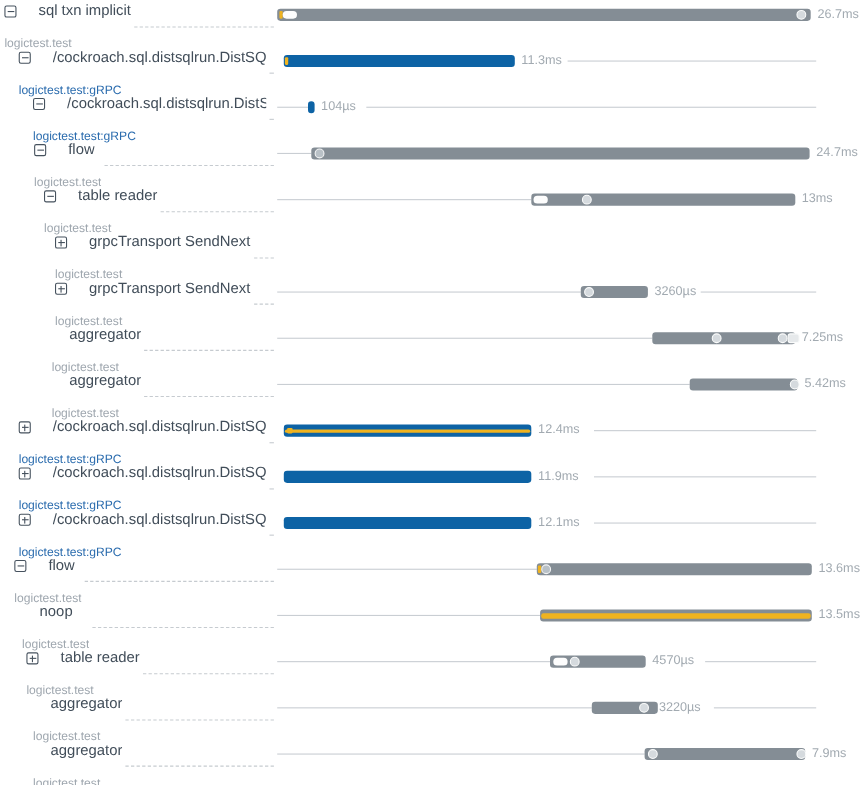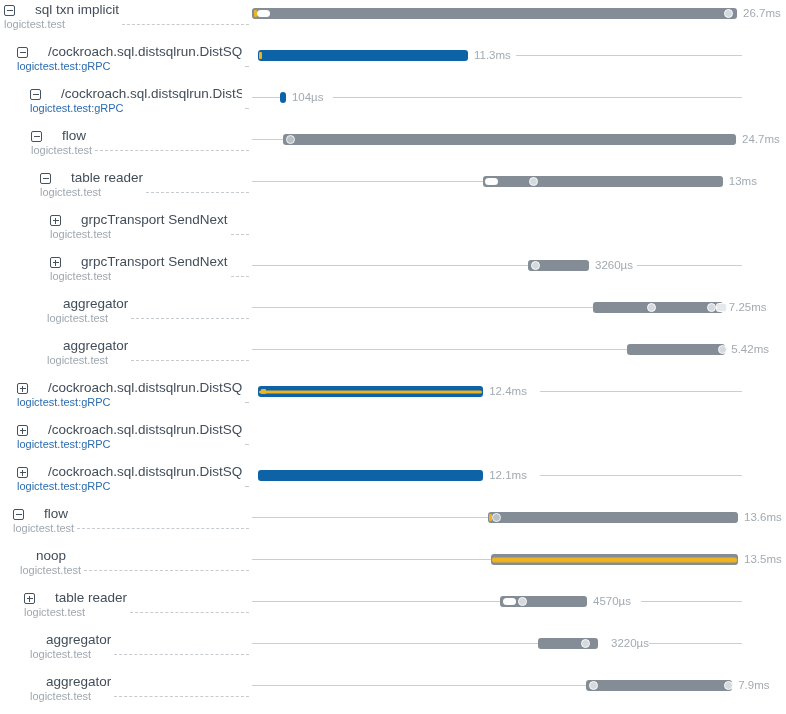--- a/index.html
+++ b/index.html
@@ -8,21 +8,21 @@
     font-family:"Liberation Sans","DejaVu Sans",sans-serif;
   }
   .row{position:absolute;left:0;width:786px;height:42px;}
   .labelcol{position:absolute;left:0;top:0;width:250px;height:42px;display:flex;align-items:flex-start;}
   .labelblock{flex:0 1 auto;min-width:0;padding-top:2px;overflow:hidden;}
   .titleline{display:flex;align-items:flex-start;white-space:nowrap;}
   .tree-icon{position:relative;width:9px;height:9px;border:1px solid #46525E;border-radius:2px;flex:0 0 auto;margin:3px 4px 0 0;cursor:pointer;}
   .tree-icon::before{content:"";position:absolute;left:1.5px;right:1.5px;top:50%;margin-top:-0.5px;height:1px;background:#46525E;}
   .tree-icon.plus::after{content:"";position:absolute;top:1.5px;bottom:1.5px;left:50%;margin-left:-0.5px;width:1px;background:#46525E;}
   .title{font-size:13.5px;color:#414D59;line-height:15px;overflow:hidden;white-space:nowrap;margin-left:16px;}
-  .sub{font-size:11px;color:#9FA7AF;line-height:12px;margin-top:1px;white-space:nowrap;overflow:hidden;}
+  .sub{font-size:11px;color:#9FA7AF;line-height:12px;margin-top:17px;white-space:nowrap;overflow:hidden;}
   .sub.blue{color:#2B6CAE;}
   .leader{flex:1 1 auto;min-width:4px;height:24px;border-bottom:1px dashed #C6CBD0;margin-left:3px;margin-right:1px;}
   .timeline{position:absolute;left:250px;top:0;width:536px;height:42px;}
   .tl-line{position:absolute;top:13px;height:1px;background:#C9CED3;}
   .bar{position:absolute;top:8px;height:11px;border-radius:3px;cursor:pointer;}
   .bar.gray{background:#848D95;}
   .bar.blue{background:#0D63A5;}
   .stripe{position:absolute;left:1px;right:1px;top:50%;transform:translateY(-50%);border-radius:2px;background:#EFB320;}
   .mk{position:absolute;z-index:2;}
   .mk.dot{width:7px;height:7px;border-radius:50%;background:#D5DADE;border:1px solid #FAFBFB;top:9px;}
@@ -246,20 +246,28 @@
     <div class="labelcol">
       <div class="labelblock" style="padding-left: 17px; max-width: 233px;">
         <div class="titleline">
           <span class="tree-icon plus"></span>
           <span class="title">/cockroach.sql.distsqlrun.DistSQL/Set</span>
         </div>
         <div class="sub blue">logictest.test:gRPC</div>
       </div>
       <div class="leader"></div>
     </div>
+    <div class="timeline">
+
+      <div class="tl-line post" style="left: 290.28px; width: 201.72px;"></div>
+      <div class="bar blue" style="left: 7.872px; width: 225.336px;">
+        
+      </div>
+      <span class="duration" style="left: 239.208px;">11.9ms</span>
+    </div>
   </div>
       <div class="row" style="top: 462px;">
     <div class="labelcol">
       <div class="labelblock" style="padding-left: 17px; max-width: 233px;">
         <div class="titleline">
           <span class="tree-icon plus"></span>
           <span class="title">/cockroach.sql.distsqlrun.DistSQL/Set</span>
         </div>
         <div class="sub blue">logictest.test:gRPC</div>
       </div>
@@ -348,21 +356,21 @@
         <div class="sub">logictest.test</div>
       </div>
       <div class="leader"></div>
     </div>
     <div class="timeline">
       <div class="tl-line pre" style="left: 2px; width: 285.82px;"></div>
       <div class="tl-line post" style="left: 399.012px; width: 92.988px;"></div>
       <div class="bar gray" style="left: 287.82px; width: 60.024px;">
         
       </div>
-      <span class="duration" style="left: 361px;">3220µs</span>
+      <span class="duration" style="left: 349px;">3220µs</span>
     <div class="mk dot" style="left: 331.116px;"></div>
         </div>
   </div>
       <div class="row" style="top: 672px;">
     <div class="labelcol">
       <div class="labelblock" style="padding-left: 30px; max-width: 220px;">
         <div class="titleline">
 
           <span class="title">aggregator</span>
         </div>

